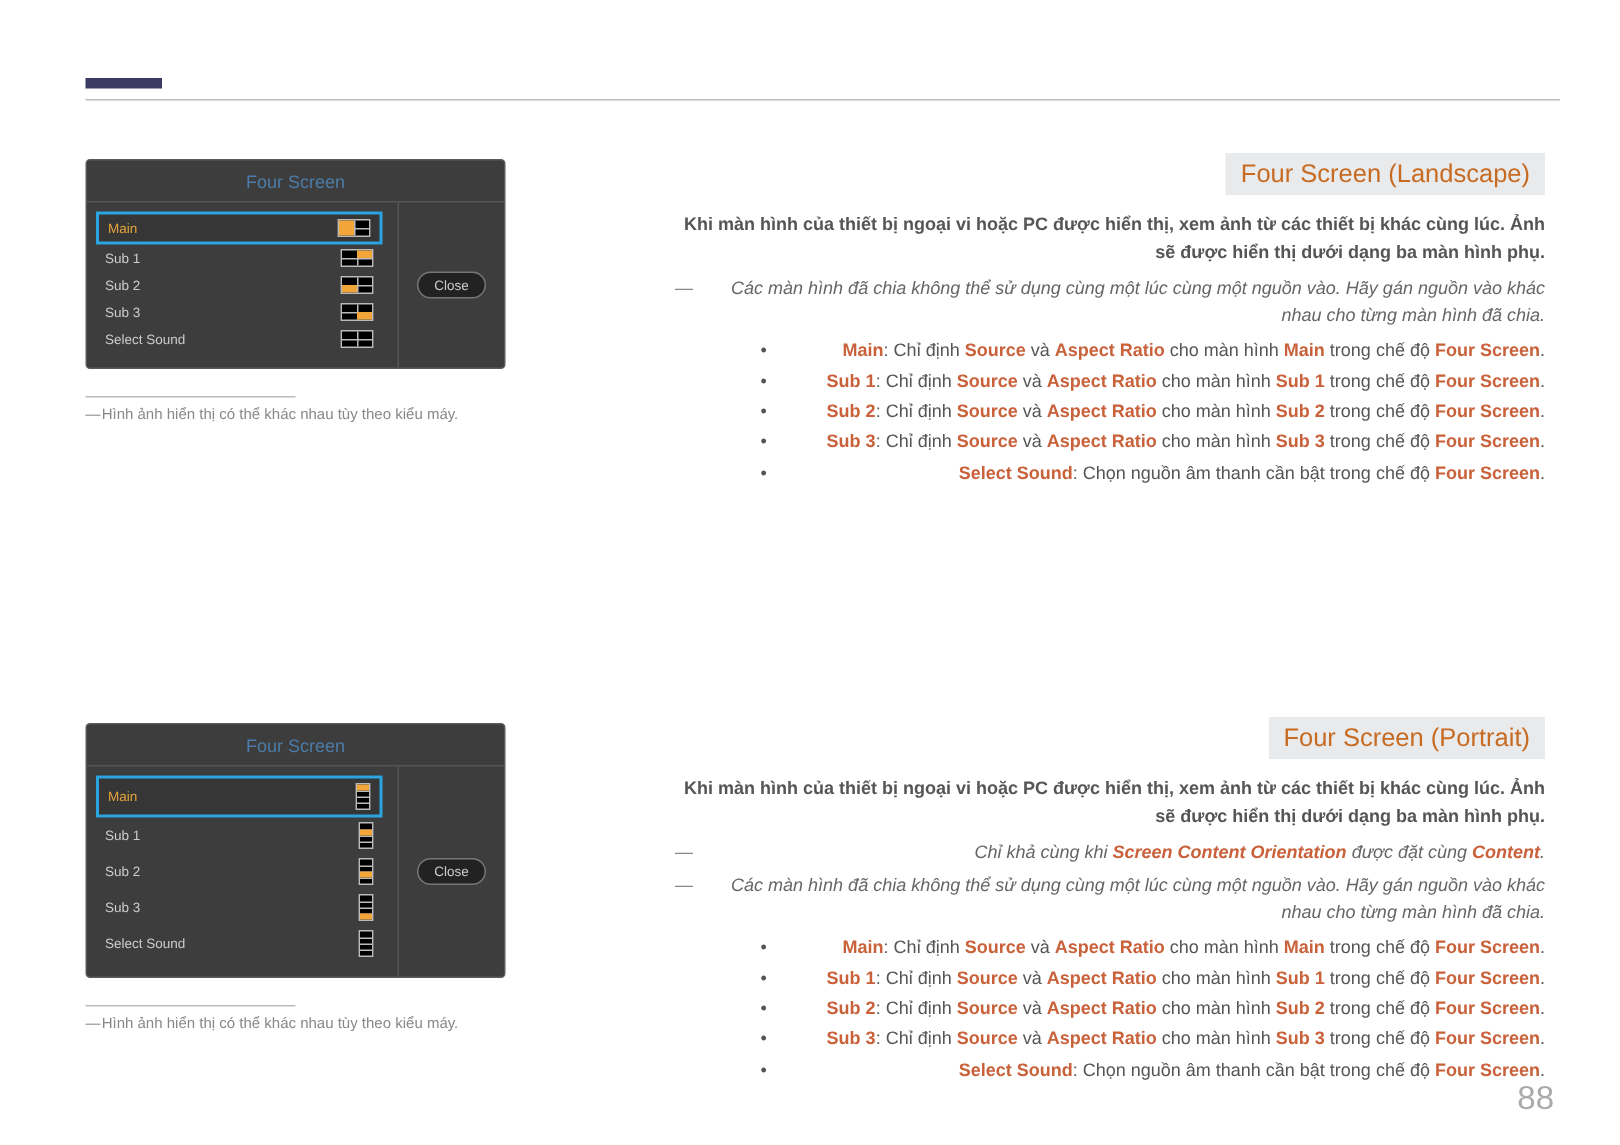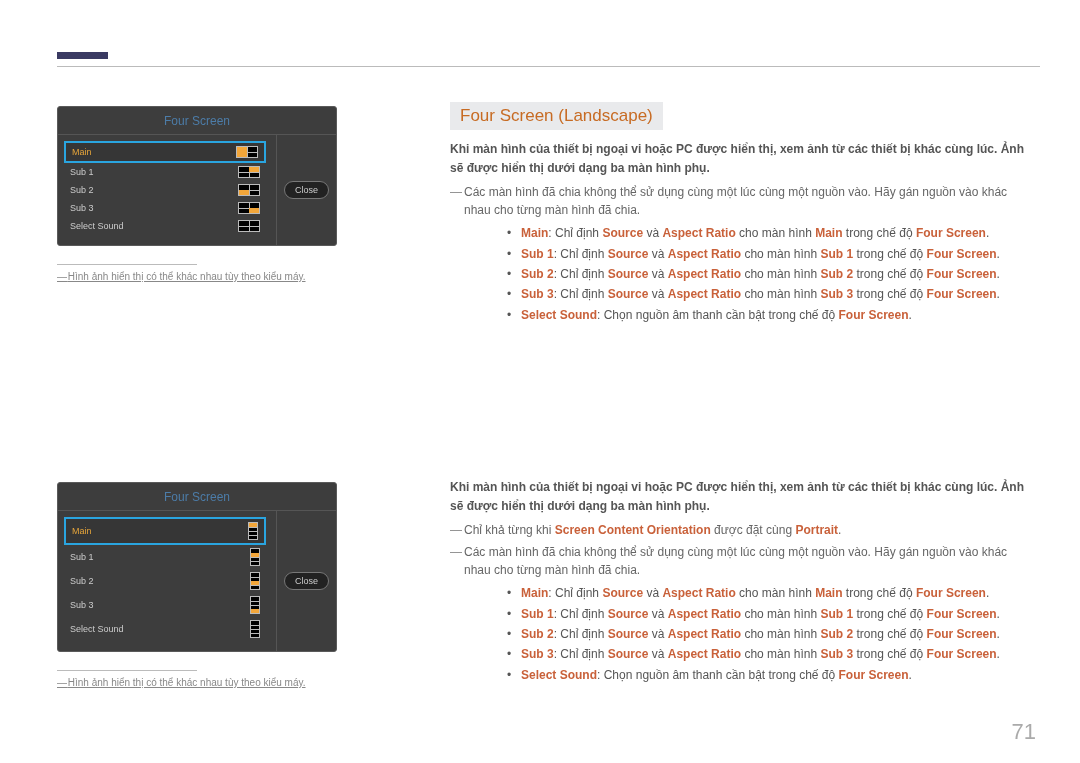--- a/index.html
+++ b/index.html
@@ -44,50 +44,50 @@
 
   .thumb-p { width: 10px; height: 18px; border: 1px solid #bbb; background: #000; position: relative; }
   .thumb-p::after{content:"";position:absolute;left:0;right:0;background:#f2a63a;}
   .thumb-p.m::after{top:0;height:25%;}
   .thumb-p.s1::after{top:25%;height:25%;}
   .thumb-p.s2::after{top:50%;height:25%;}
   .thumb-p.s3::after{top:75%;height:25%;}
   .thumb-p .g{position:absolute;left:0;right:0;height:1px;background:#bbb;}
   .thumb-p .g1{top:25%}.thumb-p .g2{top:50%}.thumb-p .g3{top:75%}
 
-  .panel-side { width: 60px; display:flex; align-items:center; justify-content:center; border-left:1px solid #555;}
+  .panel-side { width: 71px; display:flex; align-items:center; justify-content:center; border-left:1px solid #555;}
   .btn-close {
     background:#222; color:#ccc; font-size:9px; border:1px solid #777;
     border-radius:10px; padding:3px 10px;
   }
   .caption-rule { margin-top: 18px; border-top: 1px solid #bbb; width: 140px; }
-  .caption { margin-top: 6px; font-size: 10px; color: #888; text-decoration: underline; }
+  .caption { margin-top: 6px; font-size: 10px; color: #888; }
   .caption::before{content:"― "; letter-spacing:-1px;}
 
-  .right-col { position: absolute; left: 450px; right: 50px; }
+  .right-col { position: absolute; left: 450px; right: 50px; text-align: right; }
   .sec-title {
     display:inline-block; background:#e9eaec; color:#c76b23;
     font-size:17px; padding:4px 10px; margin-bottom:10px;
   }
   .body-text { font-size:12px; color:#555; line-height:1.55; margin-bottom:6px;font-weight:bold; }
-  .dash-note { font-size:12px; color:#666; margin:4px 0 4px 0; padding-left:14px; position:relative; line-height:1.5;}
+  .dash-note { font-size:12px; color:#666; margin:4px 0 4px 0; padding-left:14px; position:relative; line-height:1.5;font-style:italic;}
   .dash-note::before{content:"―"; position:absolute; left:0; top:0; color:#888;}
   .bul { list-style:none; padding-left:28px; }
   .bul li { font-size:12px; color:#555; line-height:1.7; position:relative;margin-left:43px; }
   .bul li::before{content:"•"; position:absolute; left:-14px; color:#555;}
   .k{color:#c9613a; font-weight:bold;}
 
   .sec1L{top:106px;}
 </style>
 </head>
 <body>
 
 <div class="hr-accent"></div>
 <div class="hr-top"></div>
-<div class="pgnum">71</div>
+<div class="pgnum">88</div>
 
 <div class="left-col sec1L" style="top:106px;">
   <div class="panel">
     <div class="panel-title">Four Screen</div>
     <div class="panel-body">
       <div class="panel-list">
         <div class="row sel">
             <span>Main</span>
             <span class="thumb-l m">
               <span class="grid"></span>
@@ -189,22 +189,23 @@
   <ul class="bul">
     <li><span class="k">Main</span><span>: Chỉ định </span><span class="k">Source</span><span> và </span><span class="k">Aspect Ratio</span><span> cho màn hình </span><span class="k">Main</span><span> trong chế độ </span><span class="k">Four Screen</span><span>.</span></li>
     <li><span class="k">Sub 1</span><span>: Chỉ định </span><span class="k">Source</span><span> và </span><span class="k">Aspect Ratio</span><span> cho màn hình </span><span class="k">Sub 1</span><span> trong chế độ </span><span class="k">Four Screen</span><span>.</span></li>
     <li><span class="k">Sub 2</span><span>: Chỉ định </span><span class="k">Source</span><span> và </span><span class="k">Aspect Ratio</span><span> cho màn hình </span><span class="k">Sub 2</span><span> trong chế độ </span><span class="k">Four Screen</span><span>.</span></li>
     <li><span class="k">Sub 3</span><span>: Chỉ định </span><span class="k">Source</span><span> và </span><span class="k">Aspect Ratio</span><span> cho màn hình </span><span class="k">Sub 3</span><span> trong chế độ </span><span class="k">Four Screen</span><span>.</span></li>
     <li><span class="k">Select Sound</span><span>: Chọn nguồn âm thanh cần bật trong chế độ </span><span class="k">Four Screen</span><span>.</span></li>
   </ul>
 </div>
 
 <div class="right-col" style="top:478px;">
+  <div class="sec-title">Four Screen (Portrait)</div>
   <div class="body-text">Khi màn hình của thiết bị ngoại vi hoặc PC được hiển thị, xem ảnh từ các thiết bị khác cùng lúc. Ảnh sẽ được hiển thị dưới dạng ba màn hình phụ.</div>
-  <div class="dash-note"><span>Chỉ khả từng khi </span><span class="k">Screen Content Orientation</span><span> được đặt cùng </span><span class="k">Portrait</span><span>.</span></div>
+  <div class="dash-note"><span>Chỉ khả cùng khi </span><span class="k">Screen Content Orientation</span><span> được đặt cùng </span><span class="k">Content</span><span>.</span></div>
   <div class="dash-note">Các màn hình đã chia không thể sử dụng cùng một lúc cùng một nguồn vào. Hãy gán nguồn vào khác nhau cho từng màn hình đã chia.</div>
   <ul class="bul">
     <li><span class="k">Main</span><span>: Chỉ định </span><span class="k">Source</span><span> và </span><span class="k">Aspect Ratio</span><span> cho màn hình </span><span class="k">Main</span><span> trong chế độ </span><span class="k">Four Screen</span><span>.</span></li>
     <li><span class="k">Sub 1</span><span>: Chỉ định </span><span class="k">Source</span><span> và </span><span class="k">Aspect Ratio</span><span> cho màn hình </span><span class="k">Sub 1</span><span> trong chế độ </span><span class="k">Four Screen</span><span>.</span></li>
     <li><span class="k">Sub 2</span><span>: Chỉ định </span><span class="k">Source</span><span> và </span><span class="k">Aspect Ratio</span><span> cho màn hình </span><span class="k">Sub 2</span><span> trong chế độ </span><span class="k">Four Screen</span><span>.</span></li>
     <li><span class="k">Sub 3</span><span>: Chỉ định </span><span class="k">Source</span><span> và </span><span class="k">Aspect Ratio</span><span> cho màn hình </span><span class="k">Sub 3</span><span> trong chế độ </span><span class="k">Four Screen</span><span>.</span></li>
     <li><span class="k">Select Sound</span><span>: Chọn nguồn âm thanh cần bật trong chế độ </span><span class="k">Four Screen</span><span>.</span></li>
   </ul>
 </div>
 

